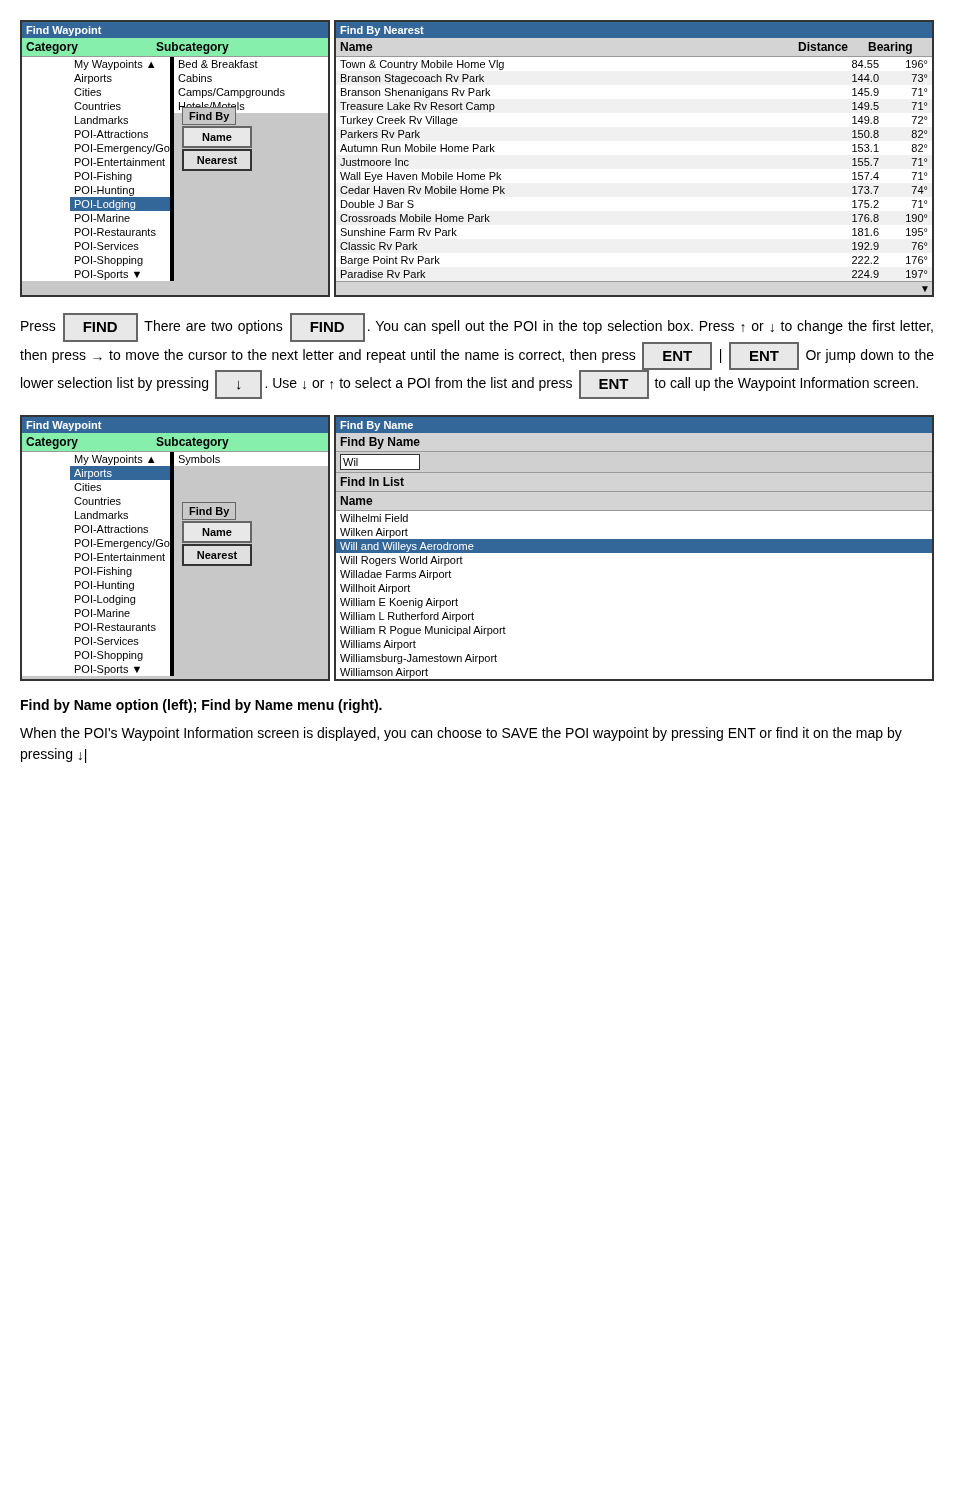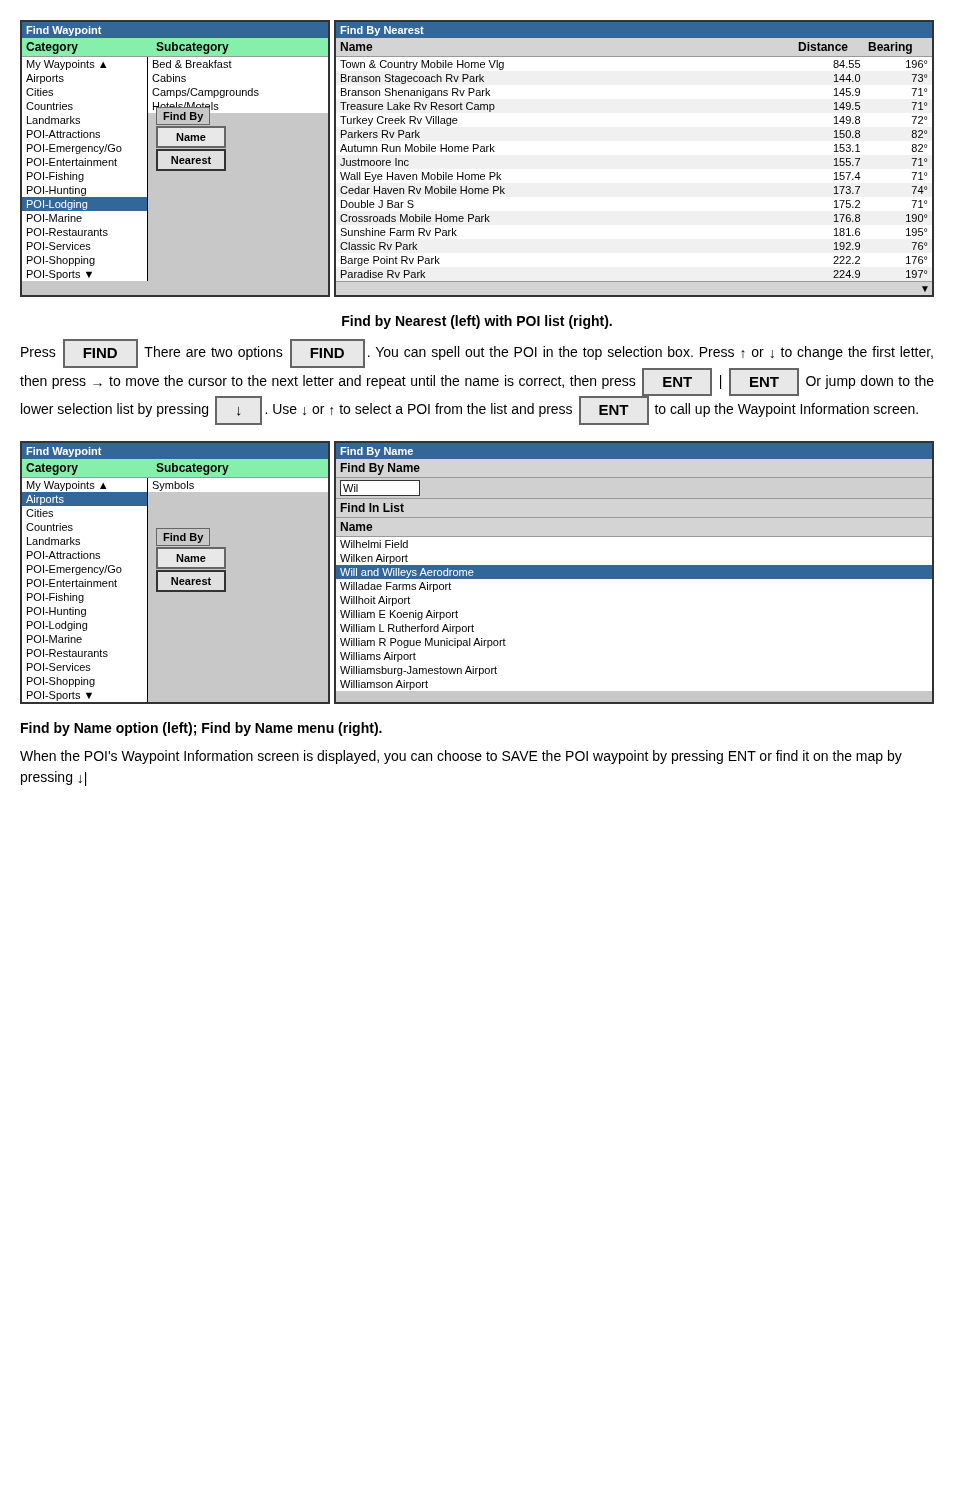--- a/index.html
+++ b/index.html
@@ -49,25 +49,26 @@
     }
 
     .col-category { width: 130px; }
     .col-subcategory { flex: 1; }
 
     .panel-list {
       display: flex;
     }
 
     .category-list {
-      width: 126px;
-      border-right: 1px solid #000000;
+      width: 152px;
+      border-right: 4px solid #000000;
       list-style: none;
       background: #fff;
       font-size: 11px;
+      padding-left: 48px;
     }
 
     .category-list li {
       padding: 1px 4px;
       cursor: pointer;
       white-space: nowrap;
       overflow: hidden;
     }
 
     .category-list li.selected {
@@ -150,21 +151,21 @@
       display: flex;
       padding: 1px 4px;
       border-bottom: none;
     }
 
     .results-list li:nth-child(even) {
       background: #f0f0f0;
     }
 
     .r-name { flex: 1; white-space: nowrap; overflow: hidden; }
-    .r-distance { width: 50px; padding-right: 4px; }
+    .r-distance { width: 50px; text-align: right; padding-right: 4px; }
     .r-bearing { width: 45px; text-align: right; }
 
     .scroll-indicator {
       text-align: right;
       font-size: 10px;
       padding: 1px 2px;
       background: #d4d4d4;
       border-top: 1px solid #999;
     }
 
@@ -401,21 +402,20 @@
             <span class="r-name">Paradise Rv Park</span>
             <span class="r-distance">224.9</span>
             <span class="r-bearing">197°</span>
           </li>
       </ul>
       <div class="scroll-indicator">▼</div>
     </div>
 
   </div>
 
-  <div class="caption">Find by Nearest (left) with POI list (right).</div>
 
   <div class="body-text">
     Press <span class="inline-btn">FIND</span>
     There are two options
     <span class="inline-btn">FIND</span>.
     You can spell out the POI in the top selection box. Press <span class="arrow-symbol">↑</span> or <span class="arrow-symbol">↓</span> to change the
     first letter, then press <span class="arrow-symbol">→</span> to move the cursor to the next letter and
     repeat until the name is correct, then press <span class="inline-btn">ENT</span> | <span class="inline-btn">ENT</span>
     Or jump down
     to the lower selection list by pressing <span class="inline-btn">↓</span>.
@@ -469,20 +469,21 @@
       <div class="find-by-name-header">Find By Name</div>
       <div class="find-by-name-input-section">
         <input class="name-input" type="text" value="Wil" style="">
       </div>
       <div class="find-in-list-label">Find In List</div>
       <div style="background:#d4d4d4; font-weight:bold; font-size:12px; padding:2px 4px; border-bottom:1px solid #999;">Name</div>
       <ul class="name-results-list">
         <li>Wilhelmi Field</li>
         <li>Wilken Airport</li>
         <li class="selected">Will and Willeys Aerodrome</li>
+        <li>Will Rogers World Airport</li>
         <li>Willadae Farms Airport</li>
         <li>Willhoit Airport</li>
         <li>William E Koenig Airport</li>
         <li>William L Rutherford Airport</li>
         <li>William R Pogue Municipal Airport</li>
         <li>Williams Airport</li>
         <li>Williamsburg-Jamestown Airport</li>
         <li>Williamson Airport</li>
       </ul>
     </div>

